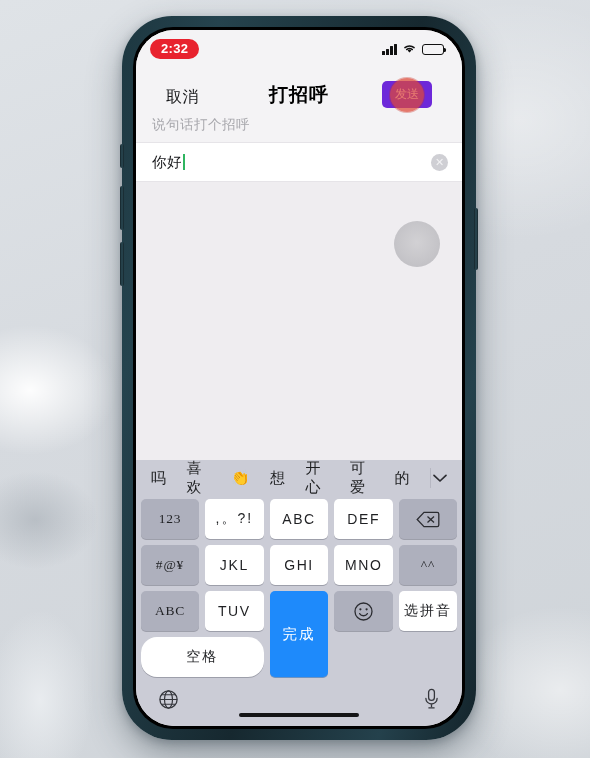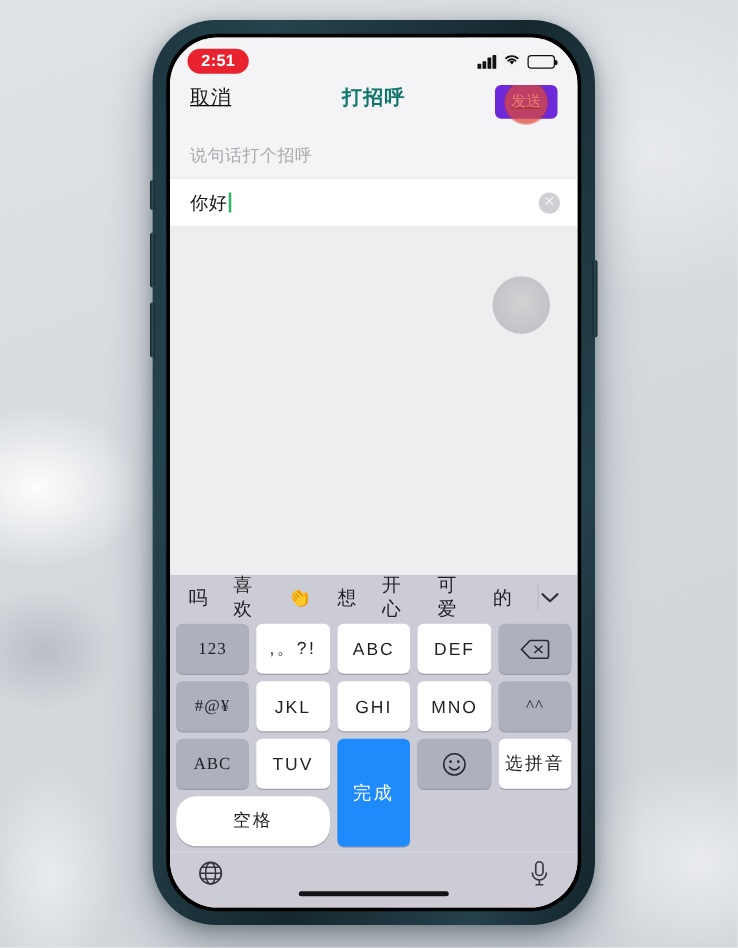--- a/index.html
+++ b/index.html
@@ -139,39 +139,38 @@
   .batt::after {
     content:""; position:absolute; right:-3.4px; top:3px;
     width:2px; height:4.5px; background:#111; border-radius:0 1.5px 1.5px 0;
   }
   .batt .fill { height: 100%; width: 58%; background: #111; border-radius: 1.2px; }
 
   
   #nav-header {
     flex: 0 0 40px;
     display: flex;
-    align-items: flex-start;
+    align-items: flex-end;
     justify-content: space-between;
-    padding: 0 16px;
+    padding: 0 30px;
     background: #f4f3f5;
     position: relative;
-    text-decoration: underline;
   }
   #cancel-btn {
     font-size: 16px;
     color: #17181a;
     letter-spacing: 0.5px;
   }
   #nav-title {
     position: absolute;
     left: 50%;
     transform: translateX(-50%);
-    font-size: 16px;
+    font-size: 19px;
     font-weight: bold;
-    color: #0f766e;
+    color: #000000;
     letter-spacing: 1px;
   }
   #send-btn {
     width: 50px;
     height: 27px;
     border-radius: 5px;
     background: #6d28d9;
     color: #ffffff;
     font-size: 12px;
     display: flex;
@@ -346,21 +345,21 @@
 
   <div id="phone-inner">
     <div id="screen">
 
       <div id="notch">
         <div class="speaker"></div>
         <div class="cam"></div>
       </div>
 
       <div id="status-bar">
-        <div id="time-badge">2:51</div>
+        <div id="time-badge">2:32</div>
         <div id="status-icons">
           <span class="bars">
             <i></i>
               <i></i>
               <i></i>
               <i></i>
           </span>
           <span>
             <svg width="15" height="11" viewBox="0 0 15 11">
               <path d="M7.5 9.6 L5.6 7.4 a3 3 0 0 1 3.8 0 Z" fill="#111"></path>

